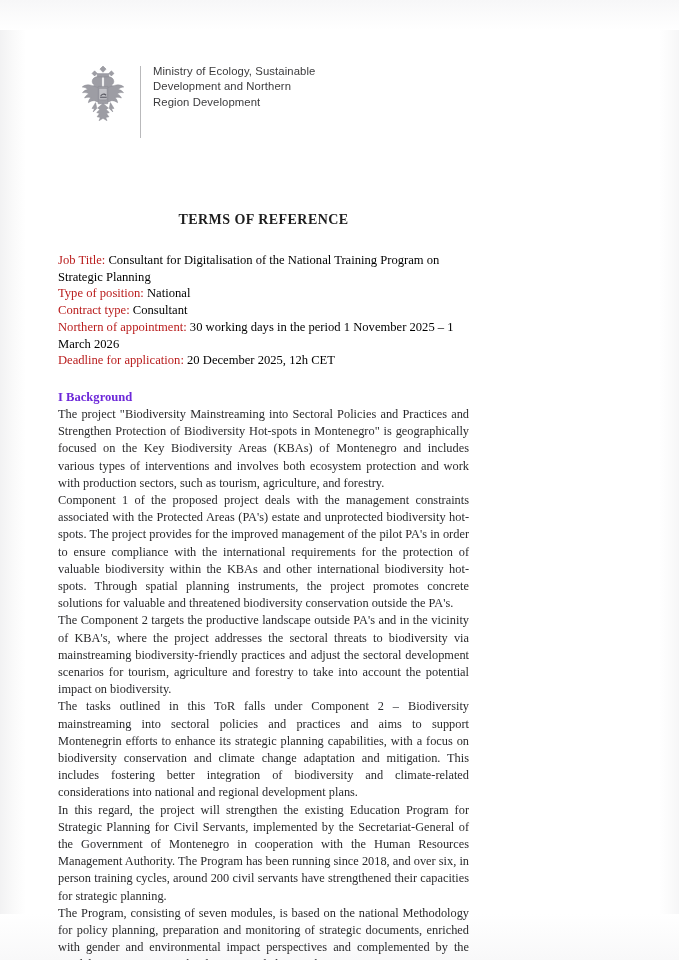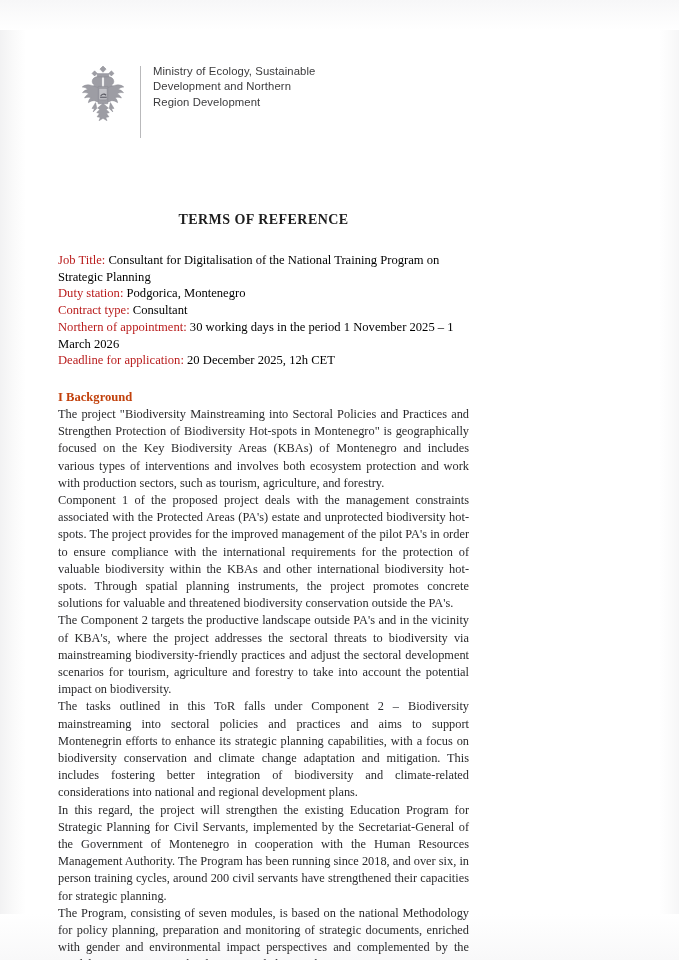--- a/index.html
+++ b/index.html
@@ -119,21 +119,21 @@
   .meta-label {
     font-weight: normal;
     color: #b91c1c;
   }
   .meta-value { color: #000000; }
 
   
   .section-heading {
     font-weight: bold;
     font-size: 12.6px;
-    color: #c2410c;
+    color: #6d28d9;
     margin-top: 21px;
     margin-bottom: 1px;
   }
   p.body-par {
     margin: 0;
     font-size: 12.35px;
     line-height: 17.2px;
     text-align: justify;
     color: #2a2a2c;
   }
@@ -188,21 +188,21 @@
 
   </div>
 
   <div class="doc-title">TERMS OF REFERENCE</div>
 
   <div class="meta-list">
     <div class="meta-row">
       <span class="meta-label">Job Title:</span><span class="meta-value"> Consultant for Digitalisation of the National Training Program on Strategic Planning</span>
     </div>
     <div class="meta-row">
-      <span class="meta-label">Duty station:</span><span class="meta-value"> Podgorica, Montenegro</span>
+      <span class="meta-label">Type of position:</span><span class="meta-value"> National</span>
     </div>
     <div class="meta-row">
       <span class="meta-label">Contract type:</span><span class="meta-value"> Consultant</span>
     </div>
     <div class="meta-row">
       <span class="meta-label">Northern of appointment:</span><span class="meta-value"> 30 working days in the period 1 November 2025 – 1 March 2026</span>
     </div>
     <div class="meta-row">
       <span class="meta-label">Deadline for application:</span><span class="meta-value"> 20 December 2025, 12h CET</span>
     </div>

